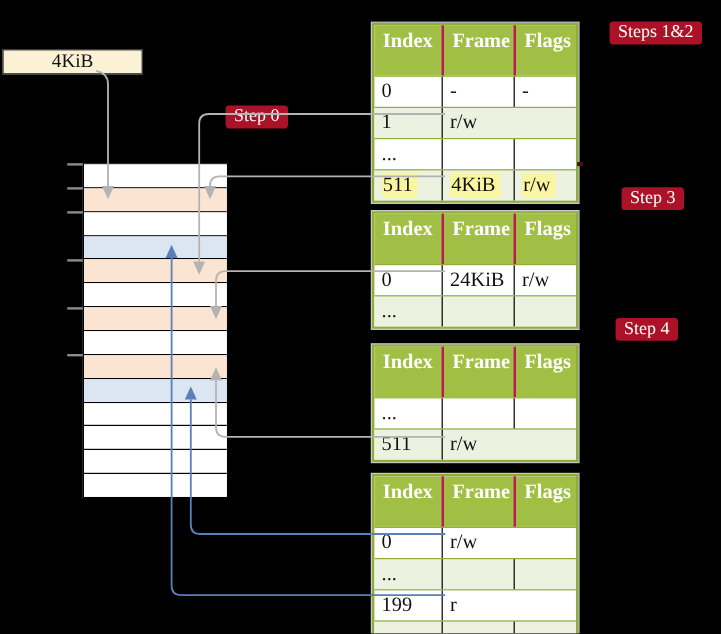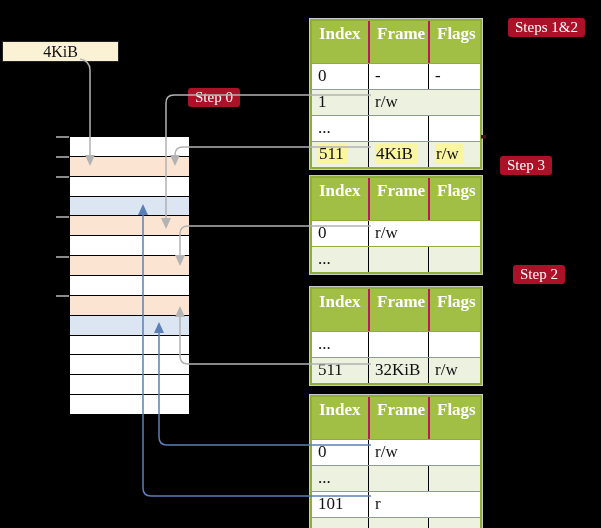--- a/index.html
+++ b/index.html
@@ -25,21 +25,21 @@
     font-size:16px;color:#111;
   }
   
   .step{
     position:absolute;background:var(--step-label-bg);color:#fff;
     font-size:15px;line-height:17px;padding:1px 7px;border-radius:3px;
     white-space:nowrap;
   }
   .step0{left:188px;top:42px;margin-top:46px;}
   .steps12{left:508px;top:18px;}
-  .step3{left:500px;top:156px;}
+  .step3{left:518px;top:156px;}
   .step4{left:513px;top:265px;}
   
   .ptable{
     position:absolute;left:310px;width:172px;box-sizing:border-box;
     border:2px solid var(--table-border);outline:1px solid #c9c9c9;
     background:var(--table-row-bg);
   }
   .t0{top:19px;} .t1{top:176px;} .t2{top:287px;} .t3{top:395px;}
   .thead{display:grid;grid-template-columns:56px 60px 52px;height:42px;
     background:var(--table-header-bg);}
@@ -90,21 +90,21 @@
       <div class="tick" style="top: 295px;"></div>
     </div>
 
   <div class="framebox">
     <span>4KiB</span>
   </div>
 
   <div class="step step0">Step 0</div>
   <div class="step steps12">Steps 1&amp;2</div>
   <div class="step step3">Step 3</div>
-  <div class="step step4">Step 2</div>
+  <div class="step step4">Step 4</div>
 
   <div class="ptable t0">
       <div class="thead">
         <div class="hcell">Index</div>
         <div class="hcell">Frame</div>
         <div class="hcell">Flags</div>
       </div>
       <div class="trow">
         <div class="cell">0</div>
         <div class="cell">-</div>
@@ -126,20 +126,21 @@
       </div>
     </div>
   <div class="ptable t1">
       <div class="thead">
         <div class="hcell">Index</div>
         <div class="hcell">Frame</div>
         <div class="hcell">Flags</div>
       </div>
       <div class="trow">
         <div class="cell">0</div>
+        <div class="cell">24KiB</div>
         <div class="cell">r/w</div>
       </div>
       <div class="trow alt">
         <div class="cell">...</div>
         <div class="cell"></div>
         <div class="cell"></div>
       </div>
     </div>
   <div class="ptable t2">
       <div class="thead">
@@ -147,41 +148,40 @@
         <div class="hcell">Frame</div>
         <div class="hcell">Flags</div>
       </div>
       <div class="trow">
         <div class="cell">...</div>
         <div class="cell"></div>
         <div class="cell"></div>
       </div>
       <div class="trow alt">
         <div class="cell">511</div>
-        <div class="cell">32KiB</div>
         <div class="cell">r/w</div>
       </div>
     </div>
   <div class="ptable t3">
       <div class="thead">
         <div class="hcell">Index</div>
         <div class="hcell">Frame</div>
         <div class="hcell">Flags</div>
       </div>
       <div class="trow">
         <div class="cell">0</div>
         <div class="cell">r/w</div>
       </div>
       <div class="trow alt">
         <div class="cell">...</div>
         <div class="cell"></div>
         <div class="cell"></div>
       </div>
       <div class="trow">
-        <div class="cell">101</div>
+        <div class="cell">199</div>
         <div class="cell">r</div>
       </div>
       <div class="trow alt">
         <div class="cell">...</div>
         <div class="cell"></div>
         <div class="cell"></div>
       </div>
     </div>
 
   <svg id="overlay" width="601" height="528" viewBox="0 0 601 528">

